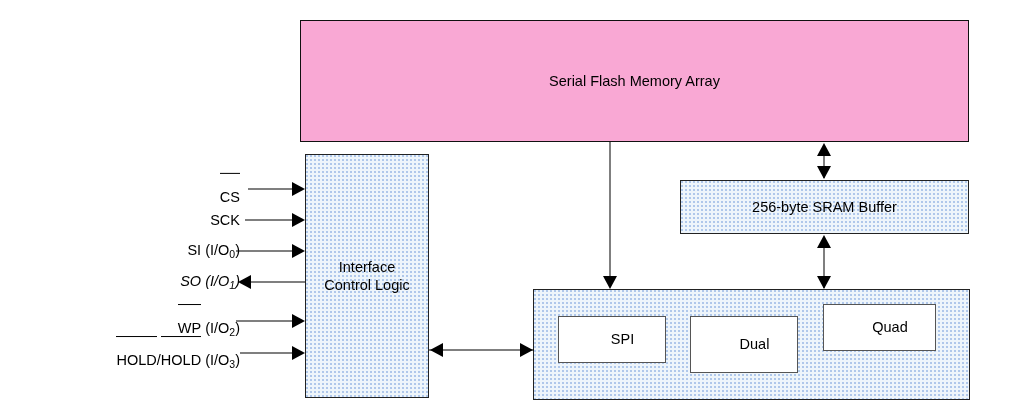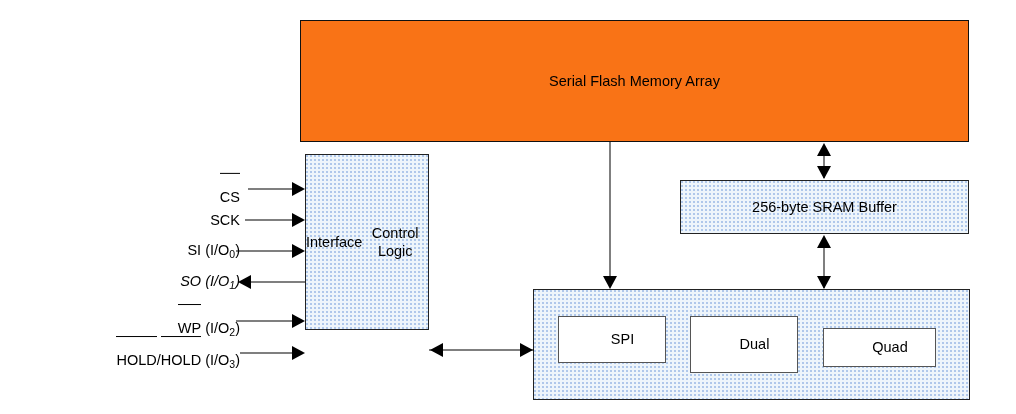--- a/index.html
+++ b/index.html
@@ -26,21 +26,21 @@
     align-items: center;
     justify-content: center;
     text-align: center;
     color: #000000;
     font-size: 14.5px;
     line-height: 1.25;
   }
 
   
   .block-yellow {
-    background: #f97316;
+    background: #f9a8d4;
     border: 1.4px solid #111111;
     text-align: right;
   }
 
   
   .block-blue {
     border: 1.4px solid #222222;
     background-color: #eef5fb;
     background-image:
       radial-gradient(circle at 1px 1px, rgba(120,160,220,0.55) 0.7px, transparent 0.9px);
@@ -127,38 +127,38 @@
 </style>
 </head>
 <body>
 
 <div id="diagram">
 
   <div class="block block-yellow" style="left:300px; top:20px; width:669px; height:122px;">
     <span>Serial Flash Memory Array</span>
   </div>
 
-  <div class="block block-blue" style="left:305px; top:154px; width:124px; height:176px; flex-direction:row;">
+  <div class="block block-blue" style="left:305px; top:154px; width:124px; height:244px; flex-direction:column;">
     <span>Interface</span>
     <span>Control Logic</span>
   </div>
 
   <div class="block block-blue" style="left:680px; top:180px; width:289px; height:54px;">
     <span>256-byte SRAM Buffer</span>
   </div>
 
   <div class="block block-blue" style="left:533px; top:289px; width:437px; height:111px;"></div>
 
   <div class="block block-white" style="left:558px; top:316px; width:108px; height:47px;">
     <span>SPI</span>
   </div>
   <div class="block block-white" style="left:690px; top:316px; width:108px; height:57px;">
     <span>Dual</span>
   </div>
-  <div class="block block-white" style="left:823px; top:328px; width:113px; height:39px;">
+  <div class="block block-white" style="left:823px; top:304px; width:113px; height:47px;">
     <span>Quad</span>
   </div>
 
   <div class="pin-labels-col">
 
     <div class="pin-label" style="top:189px;">
       <span class="ovl">CS</span>
     </div>
 
     <div class="pin-label" style="top:220px;">

